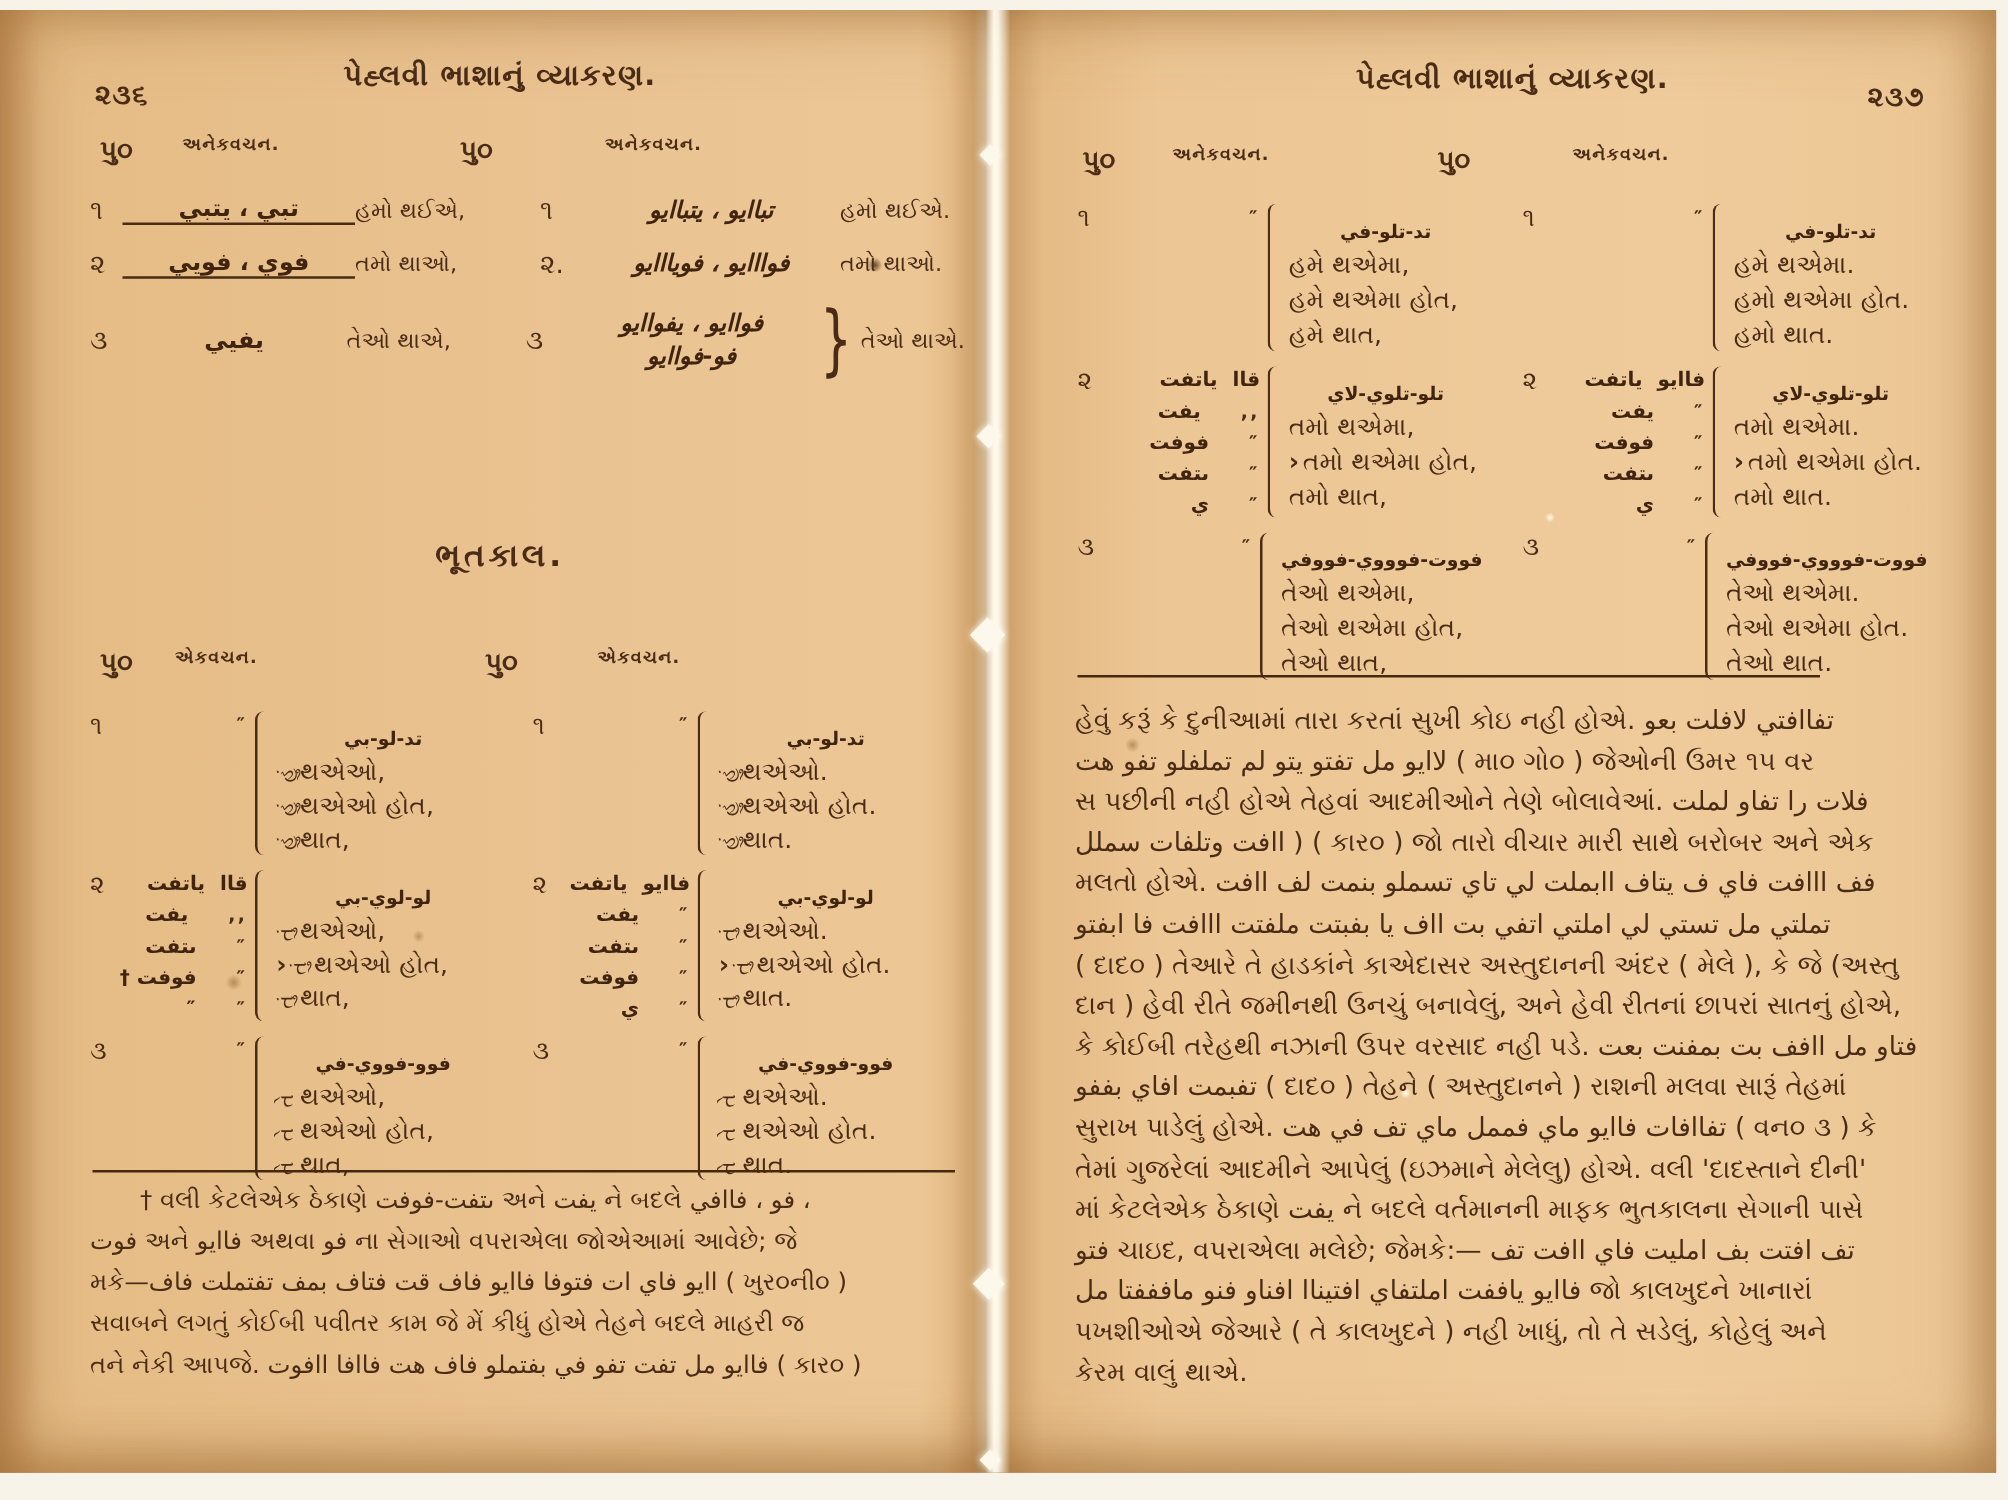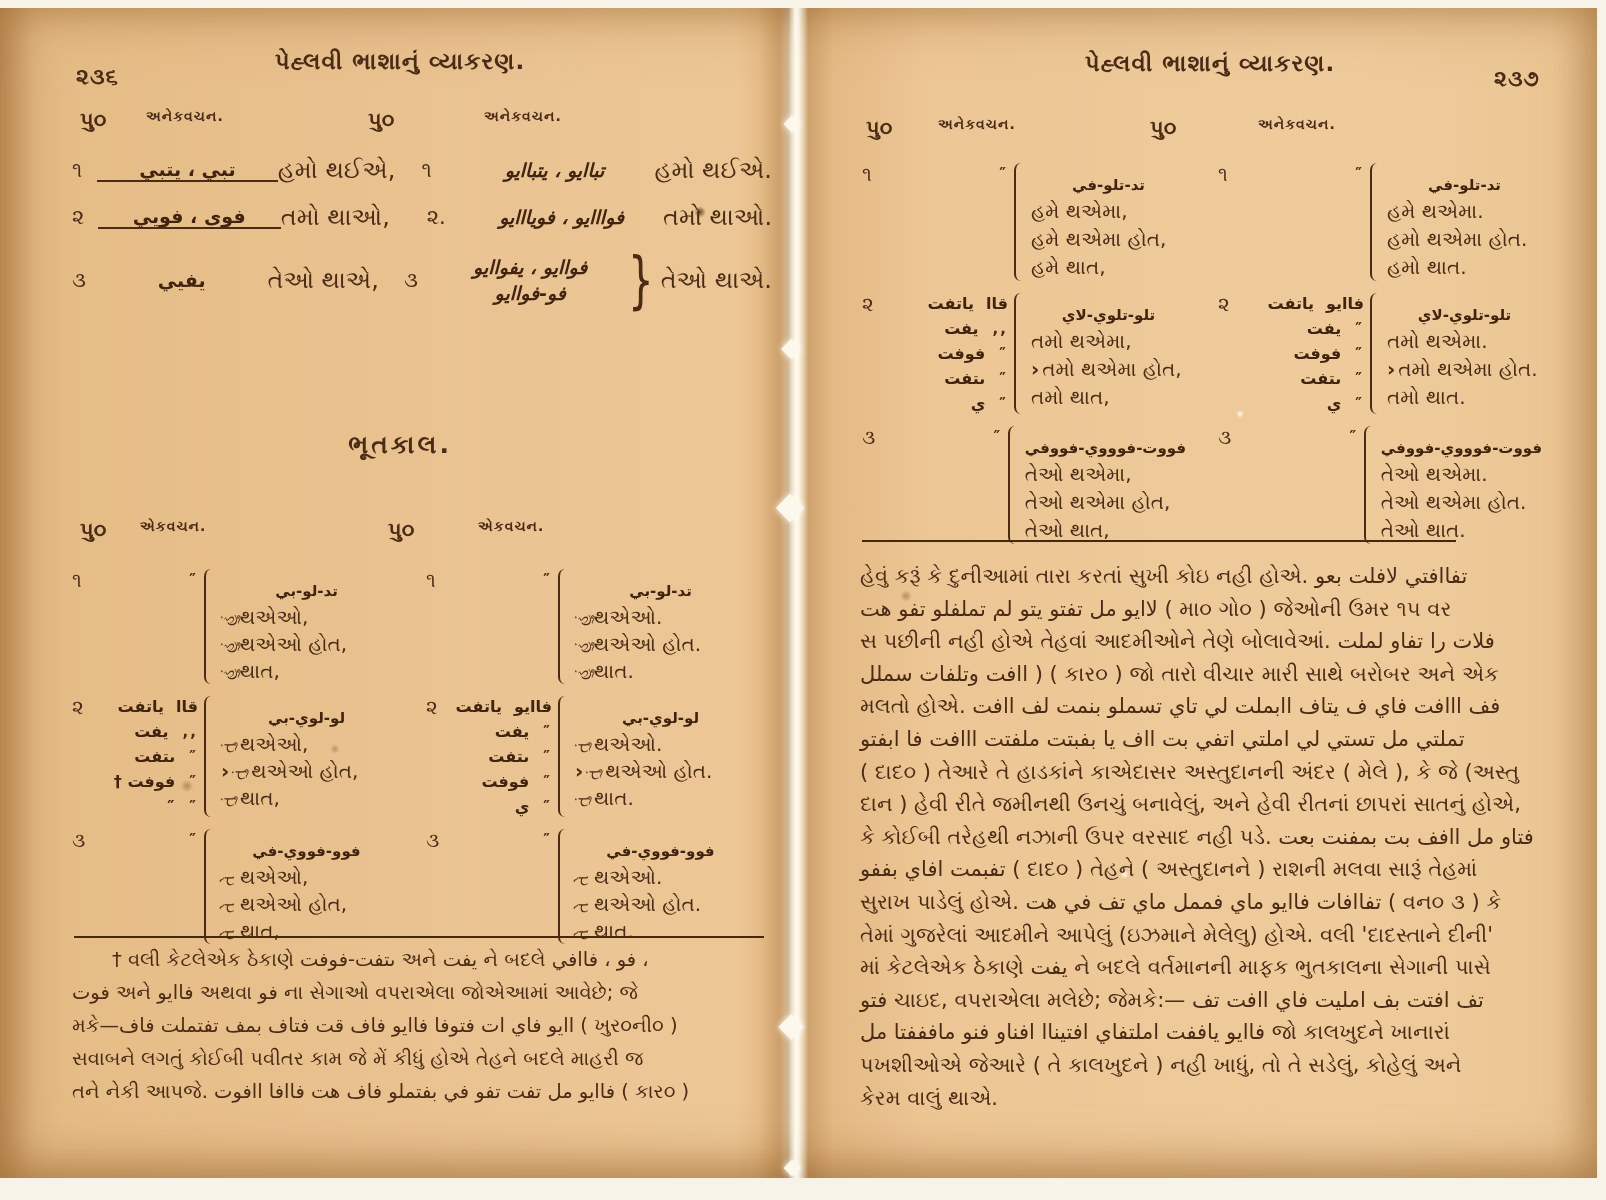--- a/index.html
+++ b/index.html
@@ -25,29 +25,29 @@
   .section-heading{font-size:25px;font-weight:bold;text-align:center;letter-spacing:3px;}
   
   #plural-table{position:absolute;left:72px;top:156px;width:700px;}
   .prow{display:flex;align-items:center;margin-bottom:19px;}
   .prow .num{width:26px;font-size:21px;}
   .prow .num2{width:34px;font-size:21px;}
   .pcell{width:186px;text-align:center;}
   .p2cell{width:206px;text-align:center;font-style:italic;}
   .pstack{display:flex;flex-direction:column;align-items:center;line-height:26px;}
   .bigbrace{font-size:62px;font-weight:normal;transform:scaleX(.65);margin:0 0 0 -4px;line-height:60px;}
-  .gtext{font-size:24px;white-space:nowrap;}
+  .gtext{font-size:18px;white-space:nowrap;}
   .g1{width:148px;}
   
   .ptables{position:absolute;display:flex;}
   .mini{display:flex;flex-direction:column;}
   .grp{display:flex;margin-bottom:7px;}
   .gl{display:flex;flex-direction:column;padding-top:1px;}
   .glr{display:flex;justify-content:space-between;align-items:center;height:25px;}
-  .glr.sub{justify-content:flex-end;gap:14px;text-align:center;}
+  .glr.sub{justify-content:flex-end;gap:32px;text-align:center;}
   .glr .num{font-size:20px;}
   .glr .pv{font-size:16px;}
   .dit{font-size:15px;font-weight:bold;letter-spacing:2px;}
   .brk{width:8px;border-left:2.5px solid #4a2b15;border-radius:7px 0 0 7px;margin:3px 7px 2px 6px;}
   .gr{flex:1;margin-top:16px;}
   .pvhdr{font-size:15px;height:23px;text-align:center;padding-right:26px;}
   .ln{font-size:20px;height:27px;white-space:nowrap;}
   .ln.mid:before{content:"\203A";margin-right:3px;font-weight:bold;}
   .pron{display:inline-block;transform:rotate(-90deg);font-size:16px;width:15px;margin-right:4px;}
   #past-tables .mini{width:346px;}

